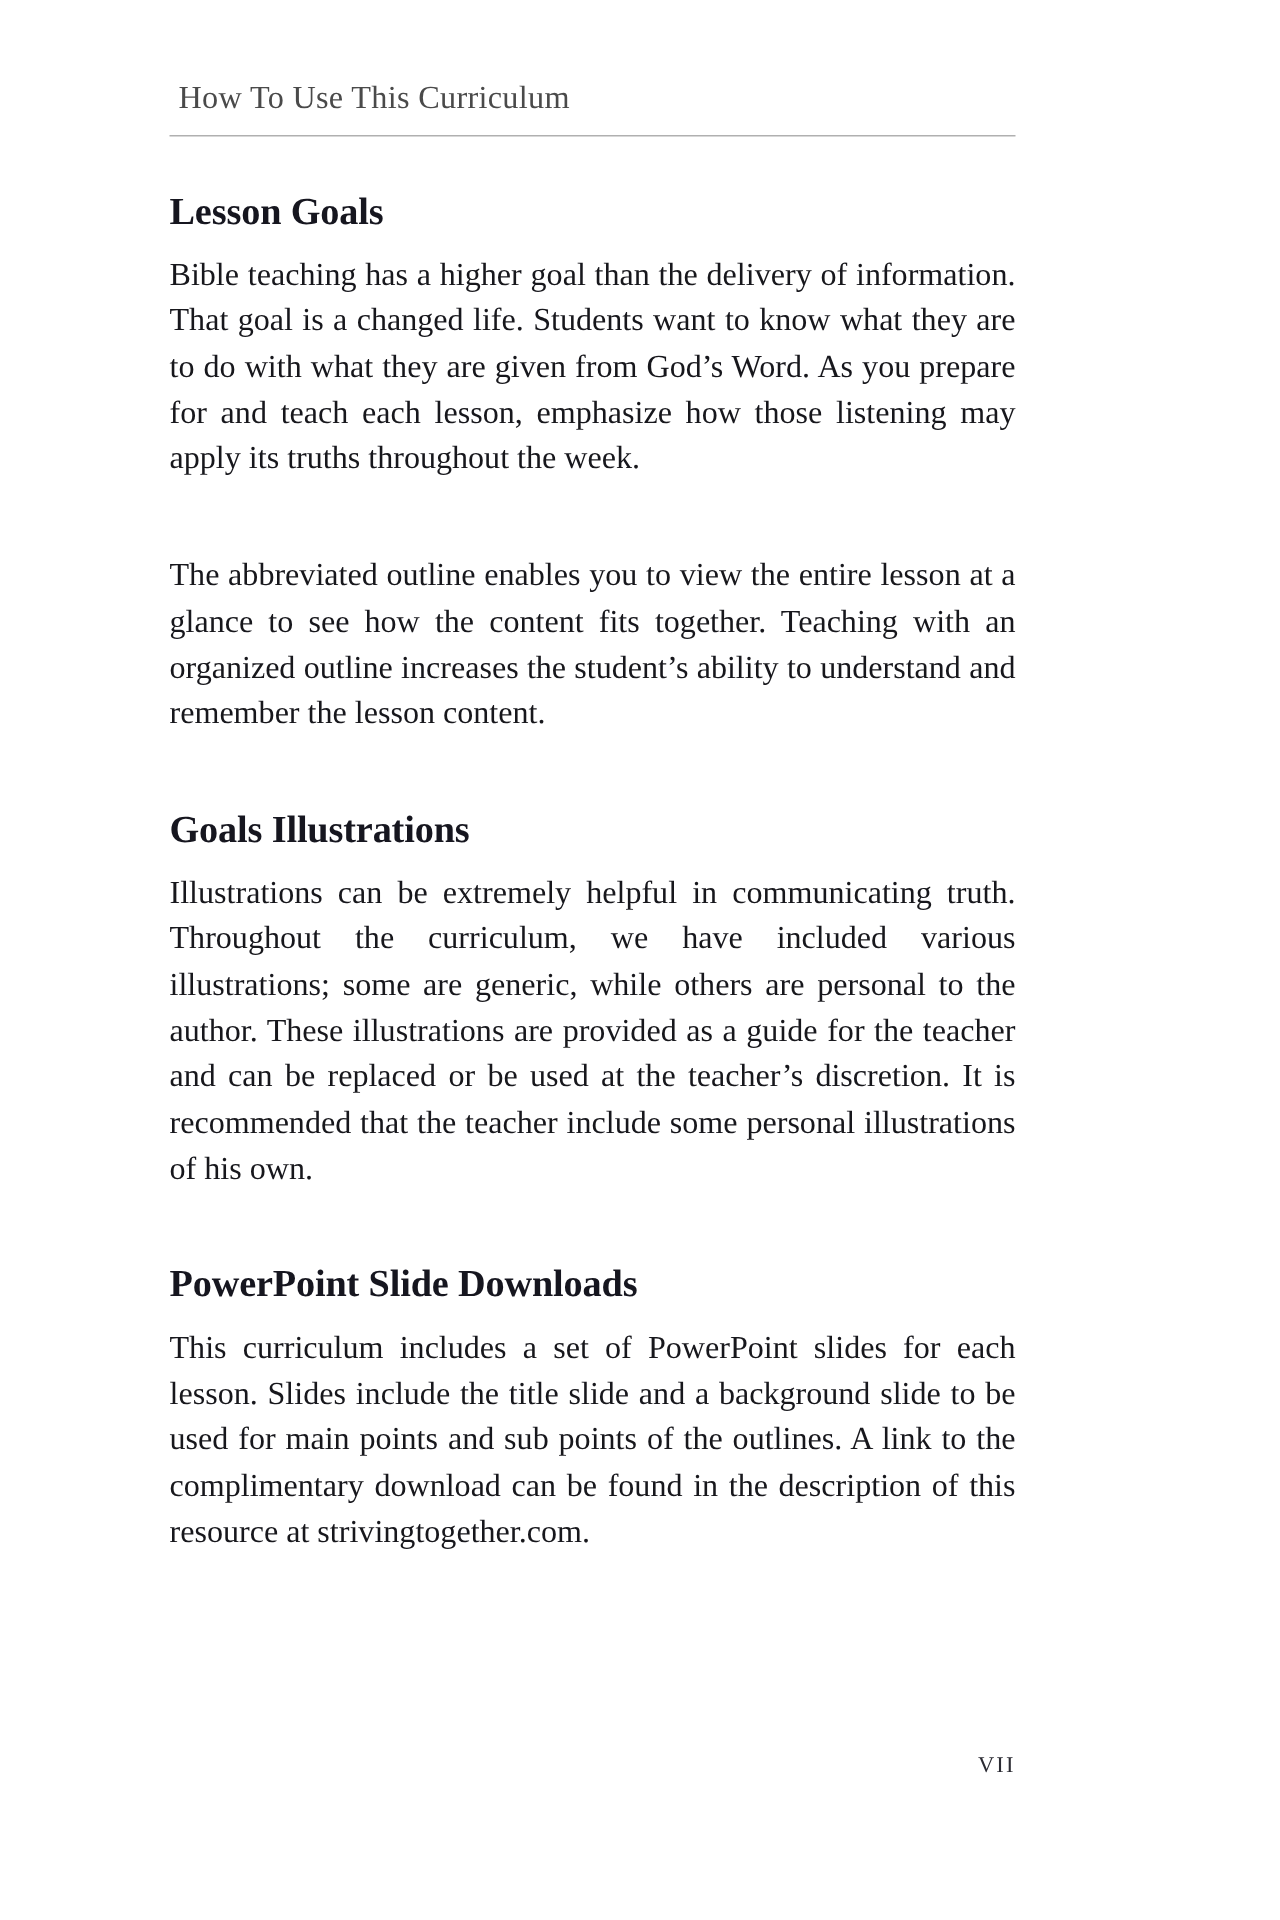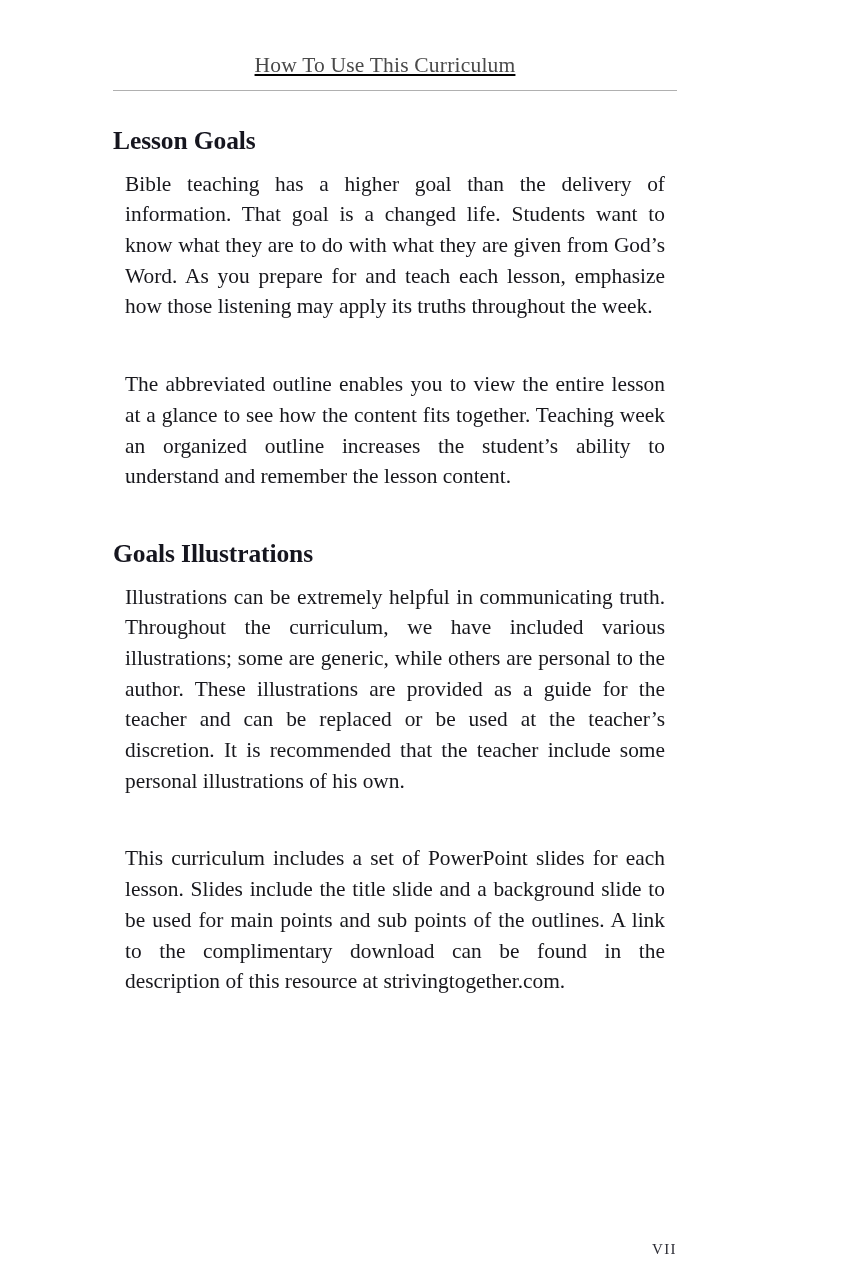--- a/index.html
+++ b/index.html
@@ -18,25 +18,23 @@
   .page {
     position: relative;
     width: 853px;
     height: 1280px;
     box-sizing: border-box;
   }
 
   
   .running-header {
     position: absolute;
-    left: 103px;
+    left: 119px;
     top: 54px;
     width: 564px;
-    text-align: center;
-    text-decoration: underline;
   }
   .running-header-title {
     font-size: 21.5px;
     font-weight: 400;
     color: #4a4a4a;
     letter-spacing: 0.2px;
     line-height: 1.1;
     white-space: nowrap;
   }
   .header-rule {
@@ -73,29 +71,29 @@
     letter-spacing: -0.1px;
   }
 
   .section-body {
     font-size: 21.4px;
     font-weight: 400;
     color: #17171c;
     line-height: 30.7px;
     text-align: justify;
     text-justify: inter-word;
-    margin: 12px;
+    margin: 0;
     hyphens: none;
   }
 
   
   .folio {
     position: absolute;
     left: 113px;
-    top: 1240px;
+    top: 1168px;
     width: 564px;
     text-align: right;
   }
   .folio-number {
     font-size: 15px;
     font-weight: 400;
     color: #2b2b33;
     letter-spacing: 1.4px;
   }
 </style>
@@ -111,29 +109,30 @@
   <div class="header-rule"></div>
 
   <div class="content">
 
     <div class="section">
       <h2 class="section-heading">Lesson Goals</h2>
       <p class="section-body">Bible teaching has a higher goal than the delivery of information. That goal is a changed life. Students want to know what they are to do with what they are given from God’s Word. As you prepare for and teach each lesson, emphasize how those listening may apply its truths throughout the week.</p>
     </div>
 
     <div class="section">
-      <p class="section-body">The abbreviated outline enables you to view the entire lesson at a glance to see how the content fits together. Teaching week an organized outline increases the student’s ability to understand and remember the lesson content.</p>
+      <p class="section-body">The abbreviated outline enables you to view the entire lesson at a glance to see how the content fits together. Teaching with an organized outline increases the student’s ability to understand and remember the lesson content.</p>
     </div>
 
     <div class="section">
       <h2 class="section-heading">Goals Illustrations</h2>
       <p class="section-body">Illustrations can be extremely helpful in communicating truth. Throughout the curriculum, we have included various illustrations; some are generic, while others are personal to the author. These illustrations are provided as a guide for the teacher and can be replaced or be used at the teacher’s discretion. It is recommended that the teacher include some personal illustrations of his own.</p>
     </div>
 
     <div class="section">
+      <h2 class="section-heading">PowerPoint Slide Downloads</h2>
       <p class="section-body">This curriculum includes a set of PowerPoint slides for each lesson. Slides include the title slide and a background slide to be used for main points and sub points of the outlines. A link to the complimentary download can be found in the description of this resource at strivingtogether.com.</p>
     </div>
 
   </div>
 
   <div class="folio">
     <span class="folio-number">VII</span>
   </div>
 
 </div>

